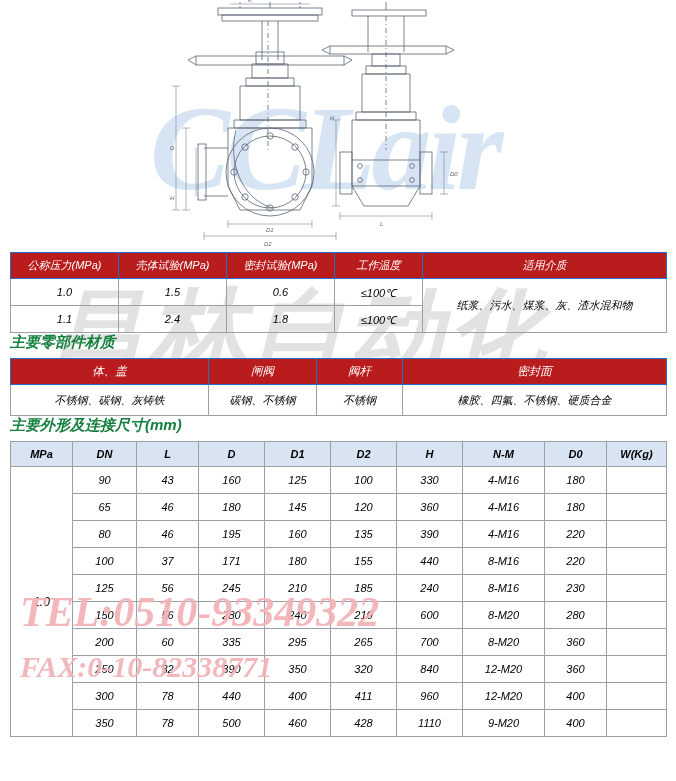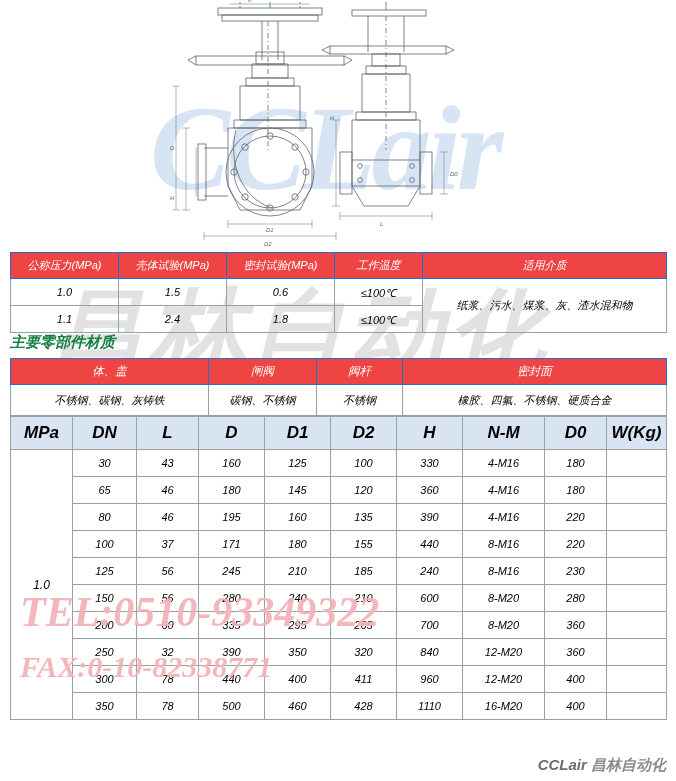--- a/index.html
+++ b/index.html
@@ -108,21 +108,21 @@
     table-layout: fixed;
   }
   .tbl th, .tbl td {
     border: 1px solid #9aa0a6;
     text-align: center;
     font-size: 11px;
     padding: 3px 1px;
     color: #000;
   }
   .tbl thead th {
-    background: #ef4444;
+    background: #b91c1c;
     color: #fff;
     font-weight: normal;
     border: 1px solid #1f6fd0;
     padding: 5px 1px;
   }
   .tbl tbody td { background: transparent; height: 20px; }
 
   .section-title {
     position: relative;
     z-index: 3;
@@ -144,21 +144,21 @@
     background: #fff;
     padding: 5px 1px;
   }
 
   .tbl3 thead th {
     background: #d9e4f2;
     color: #000;
     border: 1px solid #9aa0a6;
     font-weight: bold;
     padding: 6px 1px;
-    font-size: 17px;
+    font-size: 11px;
   }
   .tbl3 td { height: 22px; }
   .tbl3 td.mpa { font-size: 12px; }
 </style>
 </head>
 <body>
 
 <div class="page">
 
   <div class="wm-logo">CCLair</div>
@@ -339,20 +339,21 @@
     <tbody>
       <tr>
         <td>不锈钢、碳钢、灰铸铁</td>
         <td>碳钢、不锈钢</td>
         <td>不锈钢</td>
         <td>橡胶、四氟、不锈钢、硬质合金</td>
       </tr>
     </tbody>
   </table>
 
+  <div class="section-title">主要外形及连接尺寸(mm)</div>
 
   <table class="tbl tbl3">
     <colgroup>
       <col style="width:62px">
         <col style="width:64px">
         <col style="width:62px">
         <col style="width:66px">
       <col style="width:66px">
         <col style="width:66px">
         <col style="width:66px">
@@ -370,21 +371,21 @@
         <th>D2</th>
         <th>H</th>
         <th>N-M</th>
         <th>D0</th>
         <th>W(Kg)</th>
       </tr>
     </thead>
     <tbody>
       <tr>
         <td class="mpa" rowspan="10">1.0</td>
-        <td>30</td>
+        <td>90</td>
         <td>43</td>
         <td>160</td>
         <td>125</td>
         <td>100</td>
         <td>330</td>
         <td>4-M16</td>
         <td>180</td>
         <td></td>
       </tr>
       <tr>
@@ -475,28 +476,24 @@
         <td>400</td>
         <td></td>
       </tr>
       <tr>
         <td>350</td>
         <td>78</td>
         <td>500</td>
         <td>460</td>
         <td>428</td>
         <td>1110</td>
-        <td>16-M20</td>
+        <td>9-M20</td>
         <td>400</td>
         <td></td>
       </tr>
     </tbody>
   </table>
 
   <div class="wm-tel">TEL:0510-93349322</div>
   <div class="wm-fax">FAX:0-10-82338771</div>
 
-  <div class="wm-corner">
-    <span class="cc">CCLair</span>
-    <span>昌林自动化</span>
-  </div>
 
 </div>
 
 </body></html>

